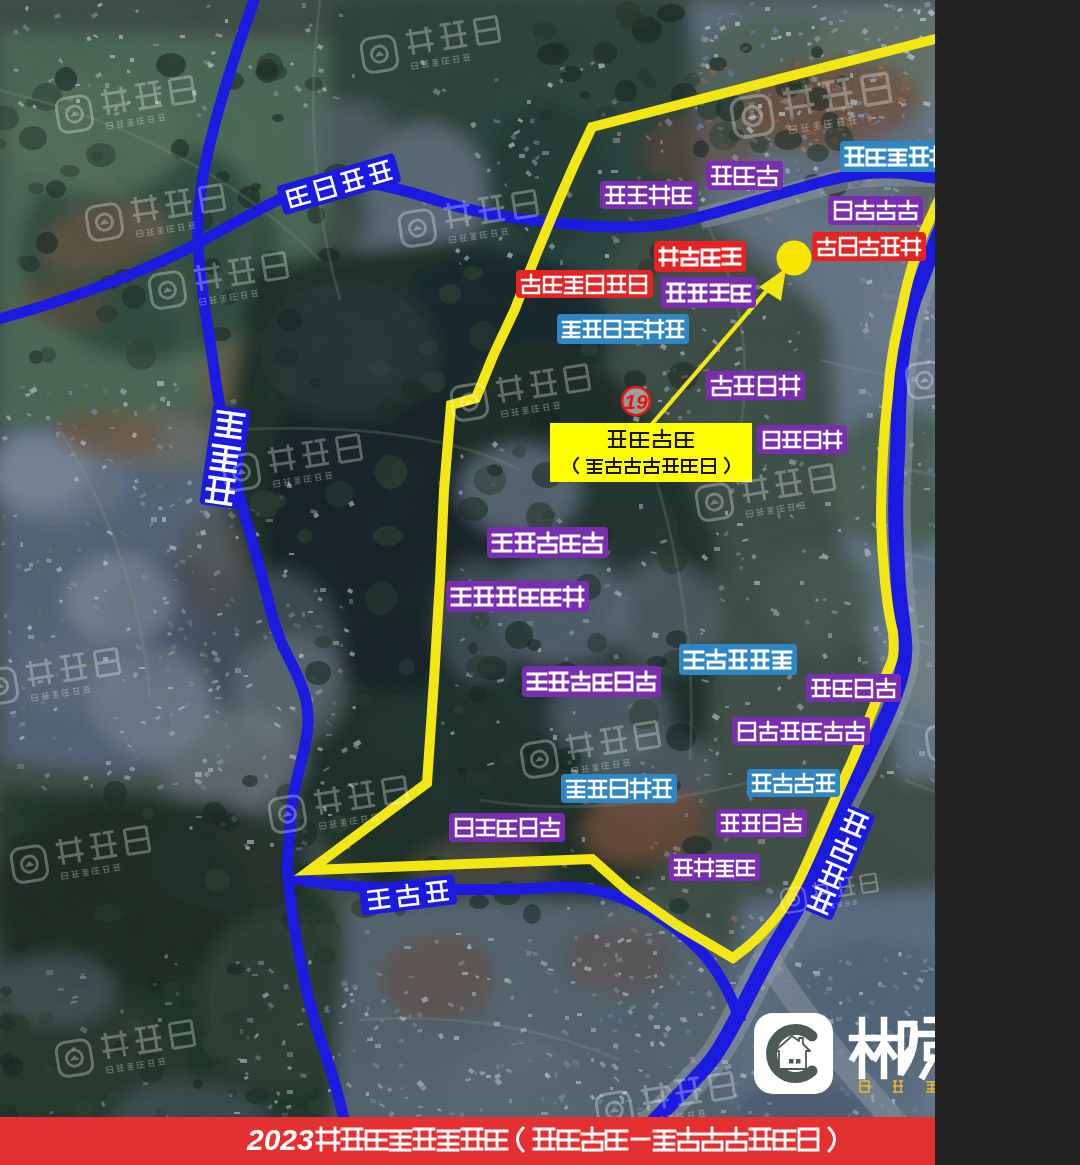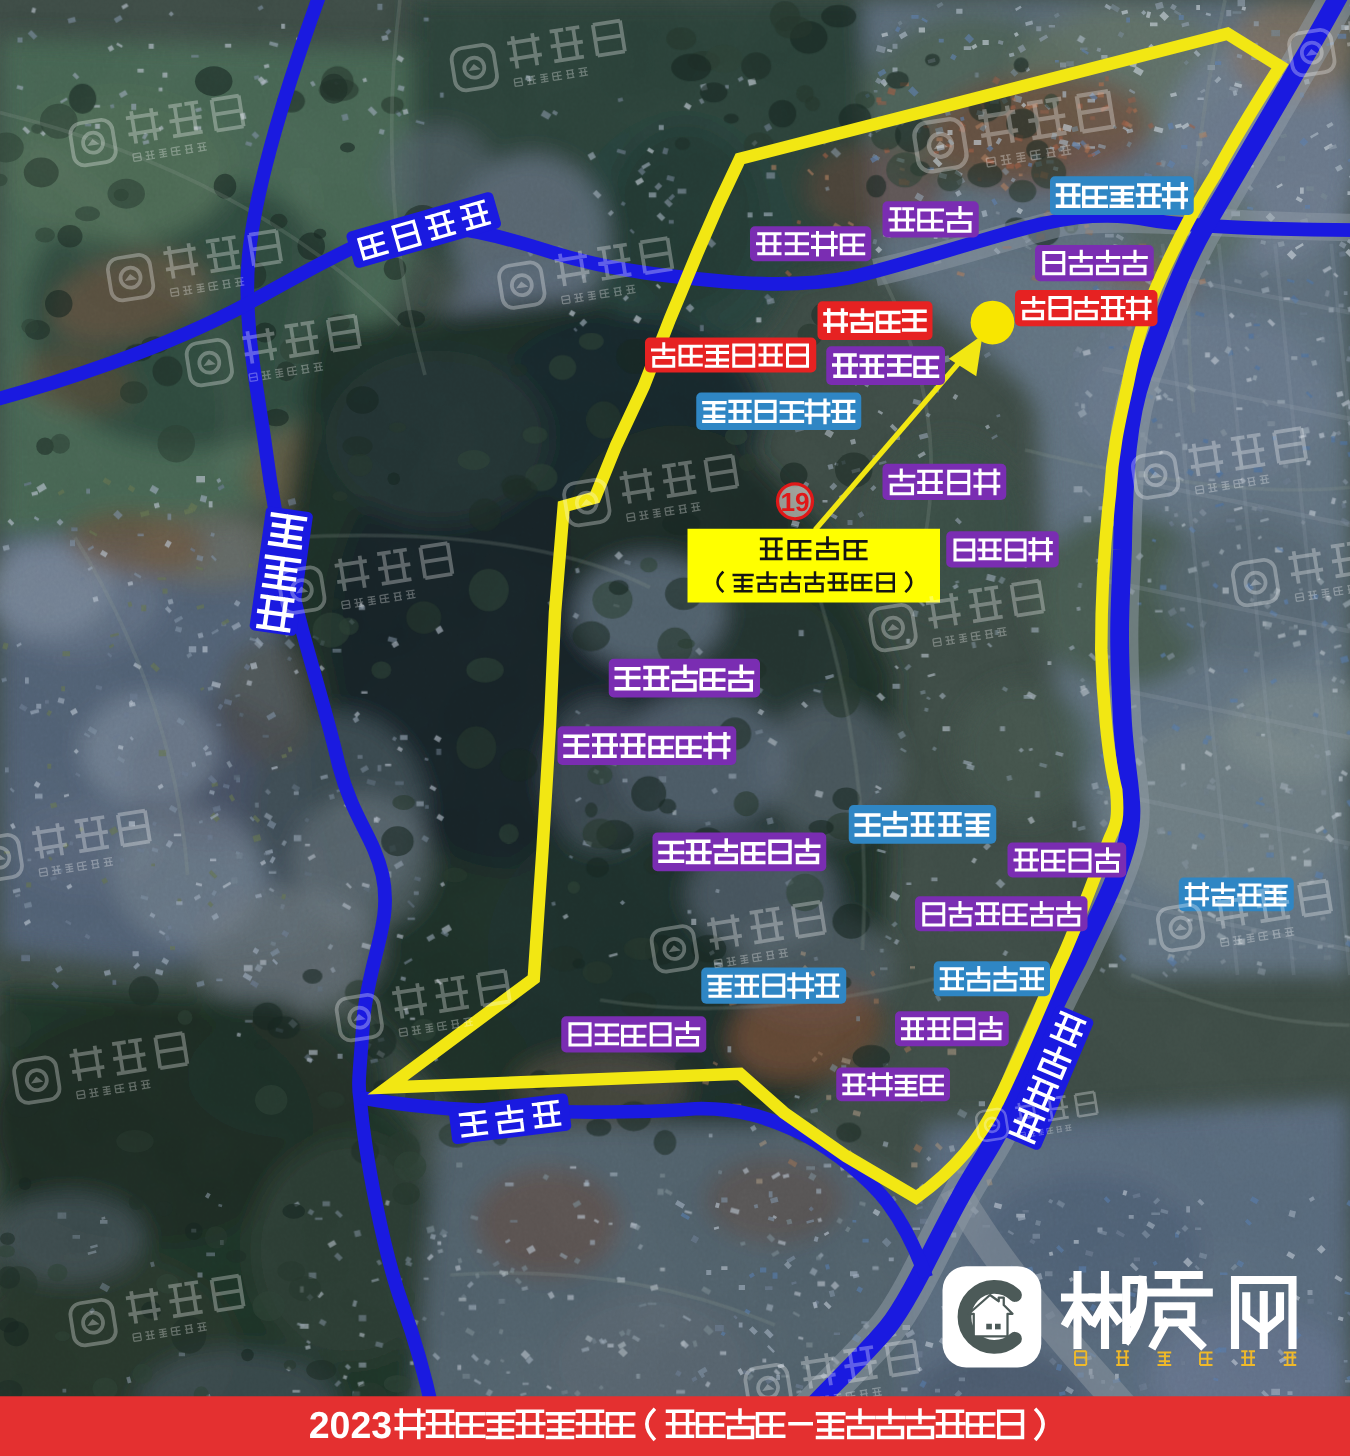--- a/index.html
+++ b/index.html
@@ -1,17 +1,17 @@
 <!DOCTYPE html>
 <html><head>
 <meta charset="utf-8">
 <title>2023</title>
 <style>
 html,body{margin:0;padding:0;background:#222;}
-#map{width:1080px;height:1165px;position:relative;overflow:hidden;font-family:"Liberation Sans",sans-serif;}
+#map{width:935px;height:1165px;position:relative;overflow:hidden;font-family:"Liberation Sans",sans-serif;font-style:italic;}
 </style>
 </head>
 <body>
 <div id="map">
 <svg width="1080" height="1165" viewBox="0 0 1080 1165" xmlns="http://www.w3.org/2000/svg">
 <defs>
 <filter id="soft" x="-5%" y="-5%" width="110%" height="110%">
           <feGaussianBlur stdDeviation="9"></feGaussianBlur>
         </filter>
 <filter id="coarse">

